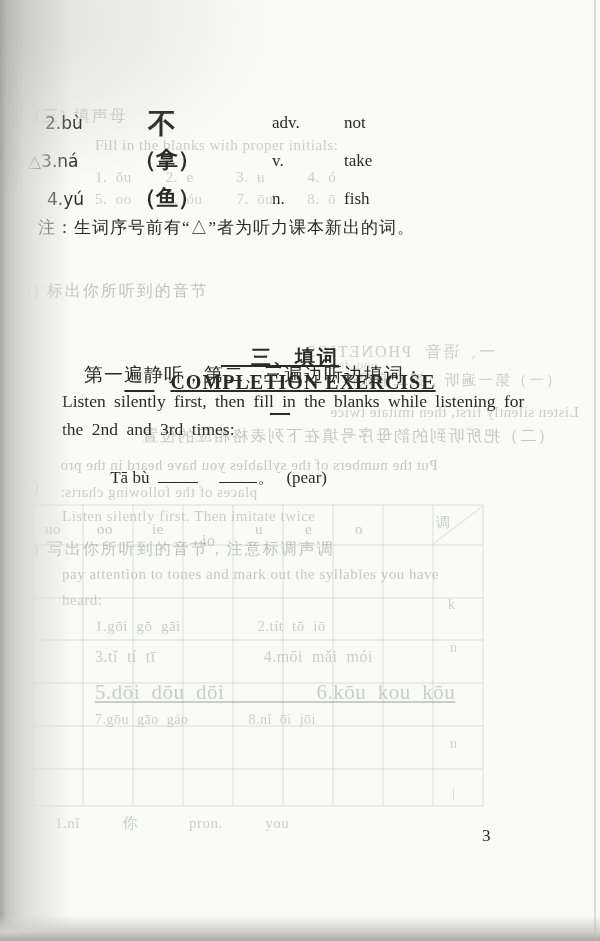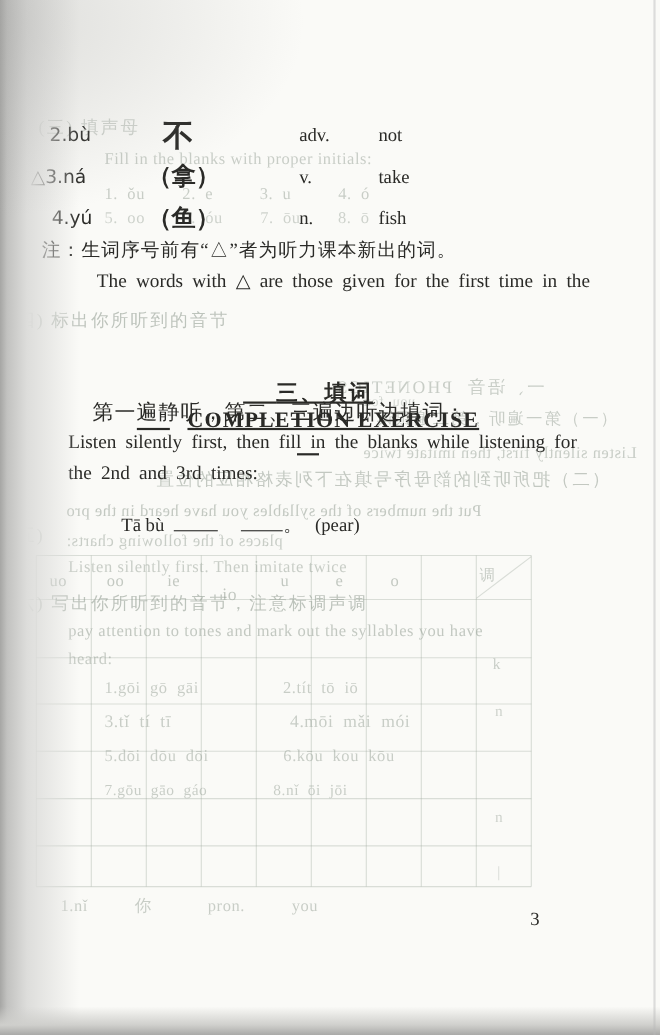--- a/index.html
+++ b/index.html
@@ -89,21 +89,21 @@
       <div class="ghost" style="left: 202px; top: 521px; font-size: 16px; opacity: 0.5; margin-top: 11px;">io</div>
       <div class="ghost" style="left: 255px; top: 521px; font-size: 15px; opacity: 0.5;">u</div>
       <div class="ghost" style="left: 305px; top: 521px; font-size: 15px; opacity: 0.5;">e</div>
       <div class="ghost" style="left: 355px; top: 521px; font-size: 15px; opacity: 0.5;">o</div>
       <div class="ghost cjk" style="left: 436px; top: 514px; font-size: 14px; opacity: 0.45;">调</div>
       <div class="ghost cjk" style="left: 8px; top: 539px; font-size: 16px; opacity: 0.55;">(六) 写出你所听到的音节，注意标调声调</div>
       <div class="ghost" style="left: 62px; top: 566px; font-size: 15px; opacity: 0.5;">pay attention to tones and mark out the syllables you have</div>
       <div class="ghost" style="left: 62px; top: 592px; font-size: 15px; opacity: 0.45;">heard:</div>
       <div class="ghost" style="left: 95px; top: 618px; font-size: 15px; opacity: 0.45;">1.gōi  gō  gāi                  2.tít  tō  iō</div>
       <div class="ghost" style="left: 95px; top: 648px; font-size: 16px; opacity: 0.45;">3.tǐ  tí  tī                        4.mōi  mǎi  mói</div>
-      <div class="ghost" style="left: 95px; top: 680px; font-size: 15px; opacity: 0.45;">5.dōi  dōu  dōi                6.kōu  kou  kōu</div>
+      <div class="ghost" style="left: 95px; top: 680px; font-size: 21px; opacity: 0.45; text-decoration: underline;">5.dōi  dōu  dōi                6.kōu  kou  kōu</div>
       <div class="ghost" style="left: 95px; top: 712px; font-size: 14px; opacity: 0.45;">7.gōu  gāo  gáo               8.nǐ  ōi  jōi</div>
       <div class="ghost" style="left: 448px; top: 597px; font-size: 14px; opacity: 0.45;">k</div>
       <div class="ghost" style="left: 450px; top: 640px; font-size: 14px; opacity: 0.4;">n</div>
       <div class="ghost" style="left: 450px; top: 736px; font-size: 14px; opacity: 0.4;">n</div>
       <div class="ghost" style="left: 452px; top: 786px; font-size: 14px; opacity: 0.35;">|</div>
       <div class="ghost" style="left: 55px; top: 814px; font-size: 15px; opacity: 0.45;">1.nǐ          你            pron.          you</div>
     </div>
 
   <div class="content">
 
@@ -120,21 +120,20 @@
       <span class="abs vgloss" style="left:344px;top:151px;">take</span>
     </div>
     <div>
       <span class="abs vid" style="left:47px;top:189px;">4.yú</span>
       <span class="abs vhanzi cjk" style="left:134px;top:183px;font-size:22px;">（鱼）</span>
       <span class="abs vpos" style="left:272px;top:189px;">n.</span>
       <span class="abs vgloss" style="left:344px;top:189px;">fish</span>
     </div>
 
     <div class="abs note-cn cjk" style="left:38px;top:216px;">注：生词序号前有“△”者为听力课本新出的词。</div>
-    <div class="abs en" style="left:88px;top:245px;">The words with △ are those given for the first time in the</div>
 
     <div class="abs heading" style="top:321px;text-decoration:underline;">
       <span class="hcn cjk">三、填词</span>
       <span class="hen">COMPLETION EXERCISE</span>
     </div>
 
     <div class="abs instr-cn cjk" style="left:84px;top:362px;text-align:right;">第一遍静听，第二、三遍边听边填词：</div>
     <div class="abs en" style="left:62px;top:391px;">Listen silently first, then fill in the blanks while listening for</div>
     <div class="abs en" style="left:62px;top:419px;">the 2nd and 3rd times:</div>
 

